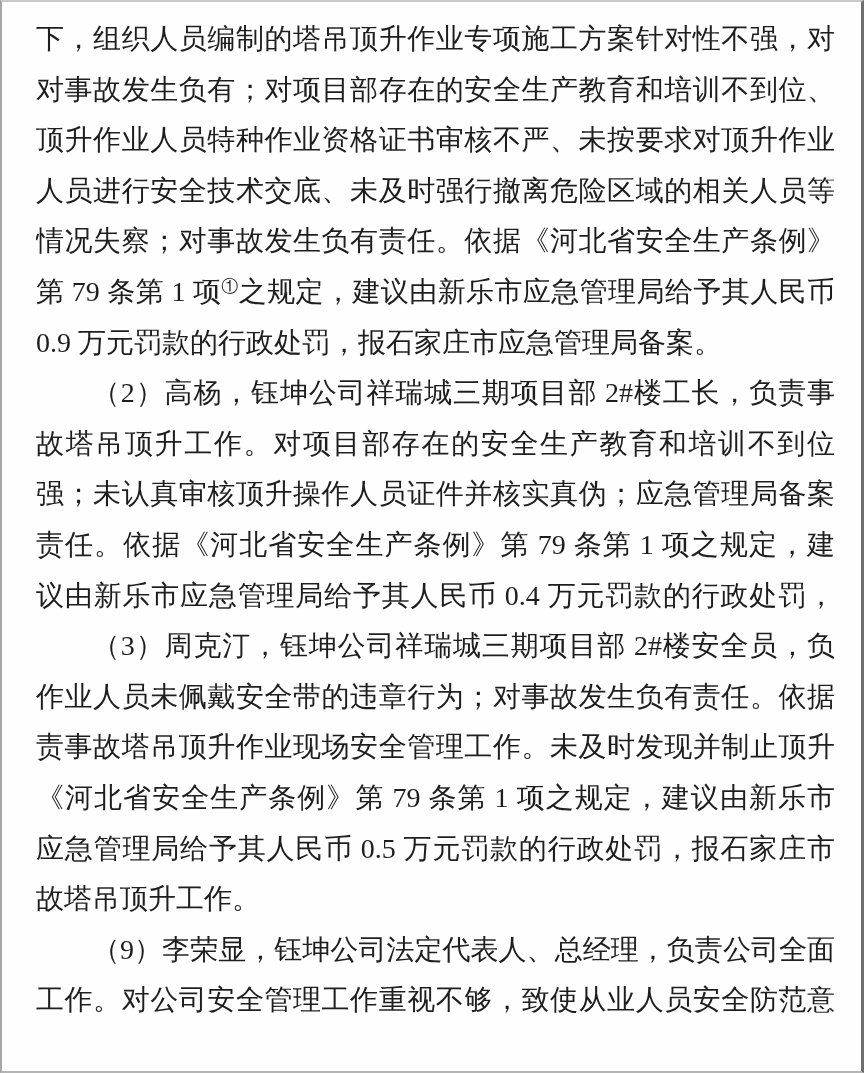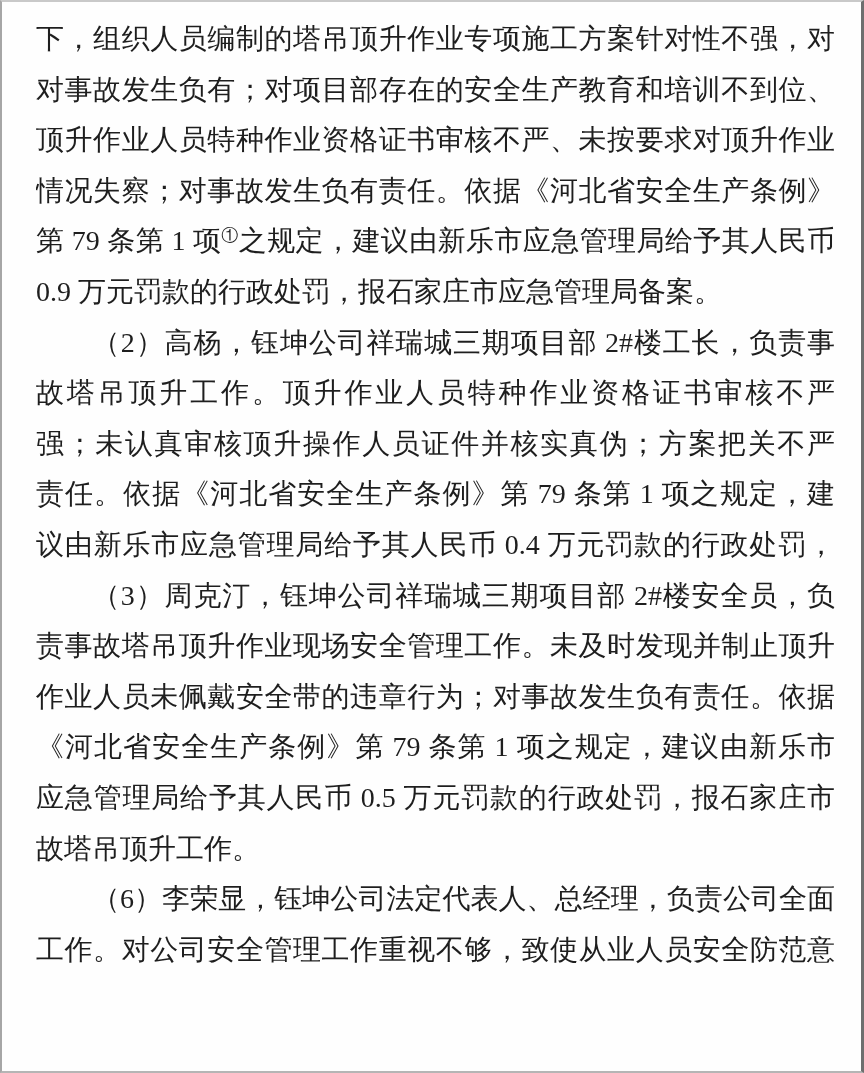--- a/index.html
+++ b/index.html
@@ -48,29 +48,30 @@
     vertical-align: 9px;
   }
 </style>
 </head>
 <body>
 
 <div class="page">
   <div class="line">下，组织人员编制的塔吊顶升作业专项施工方案针对性不强，对</div>
   <div class="line">对事故发生负有；对项目部存在的安全生产教育和培训不到位、对</div>
   <div class="line">顶升作业人员特种作业资格证书审核不严、未按要求对顶升作业</div>
+  <div class="line">人员进行安全技术交底、未及时强行撤离危险区域的相关人员等</div>
   <div class="line">情况失察；对事故发生负有责任。依据《河北省安全生产条例》</div>
   <div class="line"><span>第 79 条第 1 项</span><sup class="fnref">①</sup><span>之规定，建议由新乐市应急管理局给予其人民币</span></div>
   <div class="line endline">0.9 万元罚款的行政处罚，报石家庄市应急管理局备案。</div>
   <div class="line indent">（2）高杨，钰坤公司祥瑞城三期项目部 2#楼工长，负责事</div>
-  <div class="line">故塔吊顶升工作。顶升作业人员特种作业资格证书审核不严</div>
-  <div class="line">强；未认真审核顶升操作人员证件并核实真伪；方案把关不严</div>
+  <div class="line">故塔吊顶升工作。对项目部存在的安全生产教育和培训不到位</div>
+  <div class="line">强；未认真审核顶升操作人员证件并核实真伪；应急管理局备案</div>
   <div class="line">责任。依据《河北省安全生产条例》第 79 条第 1 项之规定，建</div>
   <div class="line">议由新乐市应急管理局给予其人民币 0.4 万元罚款的行政处罚，</div>
   <div class="line indent">（3）周克汀，钰坤公司祥瑞城三期项目部 2#楼安全员，负</div>
+  <div class="line">作业人员未佩戴安全带的违章行为；对事故发生负有责任。依据</div>
   <div class="line">责事故塔吊顶升作业现场安全管理工作。未及时发现并制止顶升</div>
-  <div class="line">作业人员未佩戴安全带的违章行为；对事故发生负有责任。依据</div>
   <div class="line">《河北省安全生产条例》第 79 条第 1 项之规定，建议由新乐市</div>
   <div class="line">应急管理局给予其人民币 0.5 万元罚款的行政处罚，报石家庄市</div>
   <div class="line endline">故塔吊顶升工作。</div>
-  <div class="line indent">（6）李荣显，钰坤公司法定代表人、总经理，负责公司全面</div>
+  <div class="line indent">（9）李荣显，钰坤公司法定代表人、总经理，负责公司全面</div>
   <div class="line">工作。对公司安全管理工作重视不够，致使从业人员安全防范意识</div>
 </div>
 
 </body></html>

